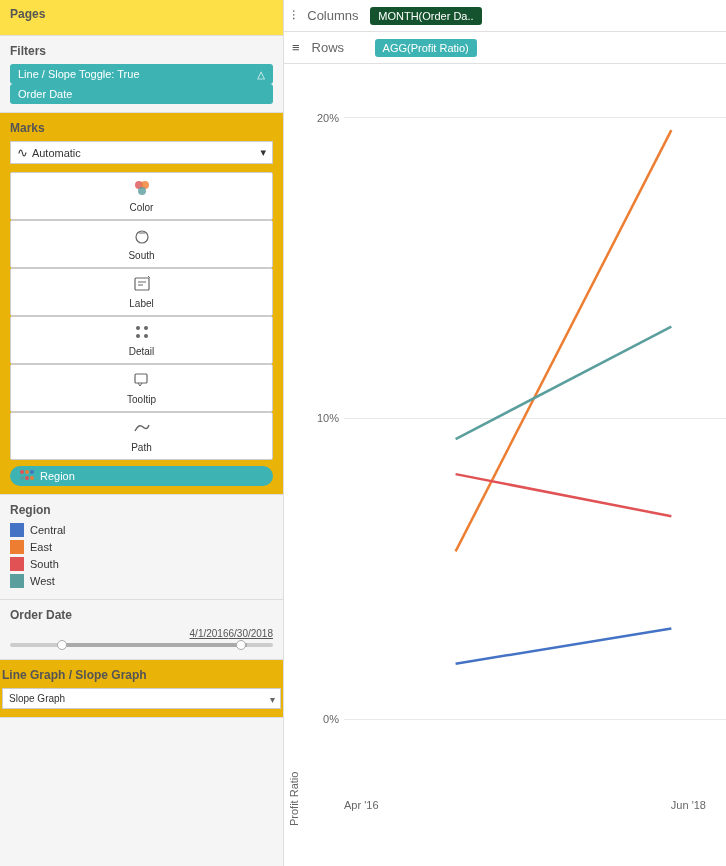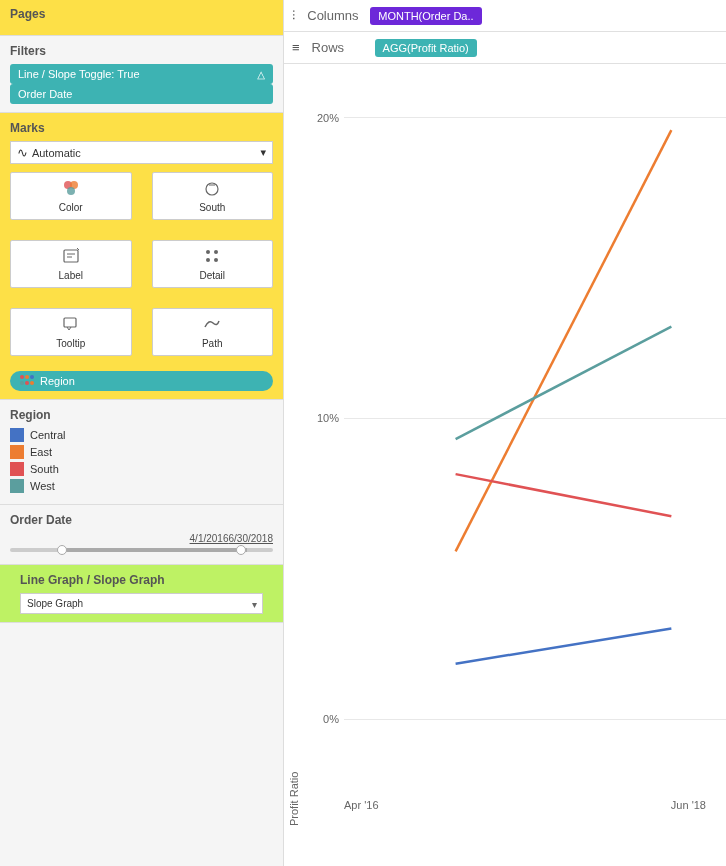--- a/index.html
+++ b/index.html
@@ -64,42 +64,42 @@
     .pill-delta {
       font-size: 10px;
       color: white;
       margin-left: 4px;
     }
 
     
     .marks-section {
       padding: 8px 10px;
       border-bottom: 1px solid #ddd;
-      background: #fde047;
+      background: #eab308;
     }
 
     .marks-dropdown {
       width: 100%;
       border: 1px solid #ccc;
       background: white;
       padding: 3px 6px;
       font-size: 11px;
       color: #333;
       display: flex;
       align-items: center;
       justify-content: space-between;
       margin-bottom: 8px;
       cursor: pointer;
     }
 
     .marks-grid {
       display: grid;
-      grid-template-columns: repeat(2, 1fr);
-      gap: 20px;
-      margin-bottom: 15px;
+      grid-template-columns: repeat(1, 1fr);
+      gap: 0;
+      margin-bottom: 6px;
     }
 
     .mark-btn {
       border: 1px solid #ccc;
       background: white;
       padding: 6px 4px;
       display: flex;
       flex-direction: column;
       align-items: center;
       font-size: 10px;
@@ -186,23 +186,23 @@
       height: 10px;
       background: white;
       border: 1px solid #aaa;
       border-radius: 50%;
       top: -3px;
       cursor: pointer;
     }
 
     
     .toggle-section {
-      padding: 8px 20px;
-      border-bottom: 1px solid #ddd;
-      background: #bef264;
+      padding: 8px 2px;
+      border-bottom: 1px solid #ddd;
+      background: #eab308;
     }
 
     .toggle-select {
       width: 100%;
       border: 1px solid #ccc;
       background: white;
       padding: 4px 6px;
       font-size: 10px;
       color: #333;
       appearance: none;
@@ -255,21 +255,21 @@
 
     .field-pill {
       background: #3db3b3;
       color: white;
       border-radius: 3px;
       padding: 3px 8px;
       font-size: 11px;
     }
 
     .field-pill-blue {
-      background: #6d28d9;
+      background: #14532d;
     }
 
     
     .chart-area {
       flex: 1;
       position: relative;
       padding: 10px 0 40px 0;
       display: flex;
     }
 

